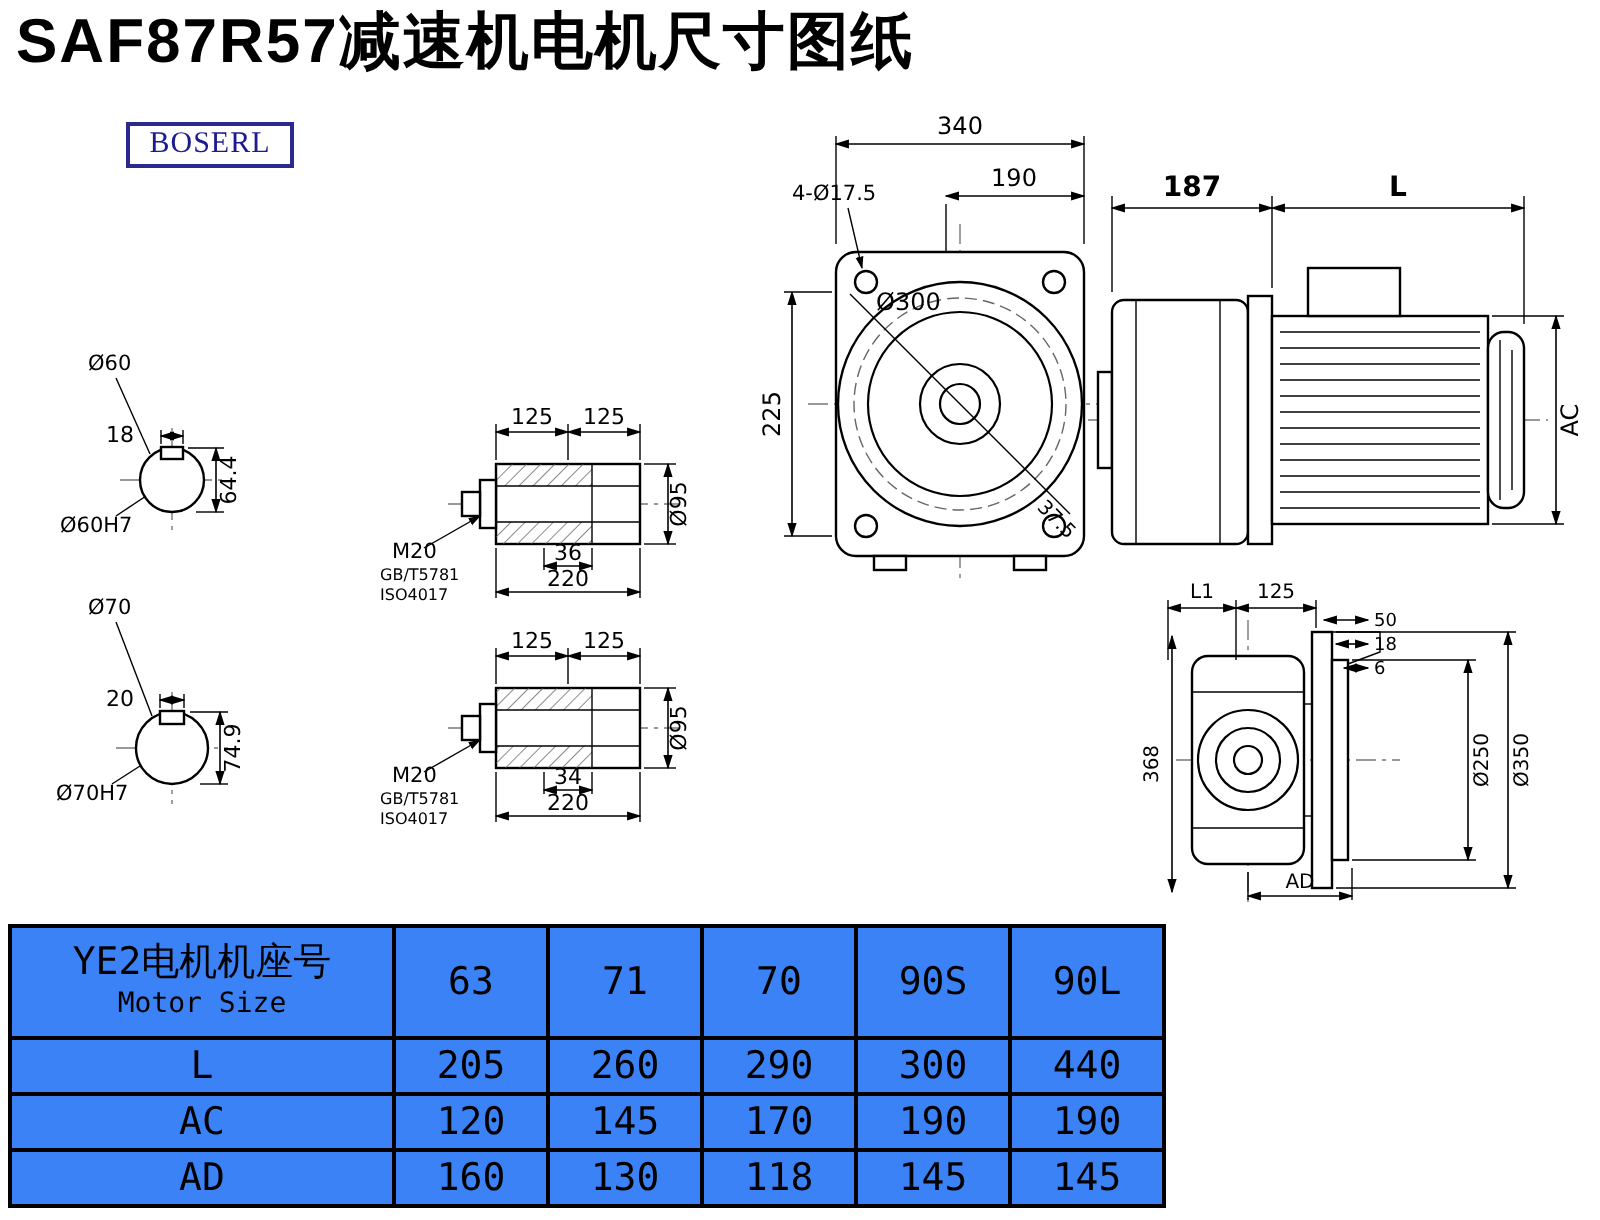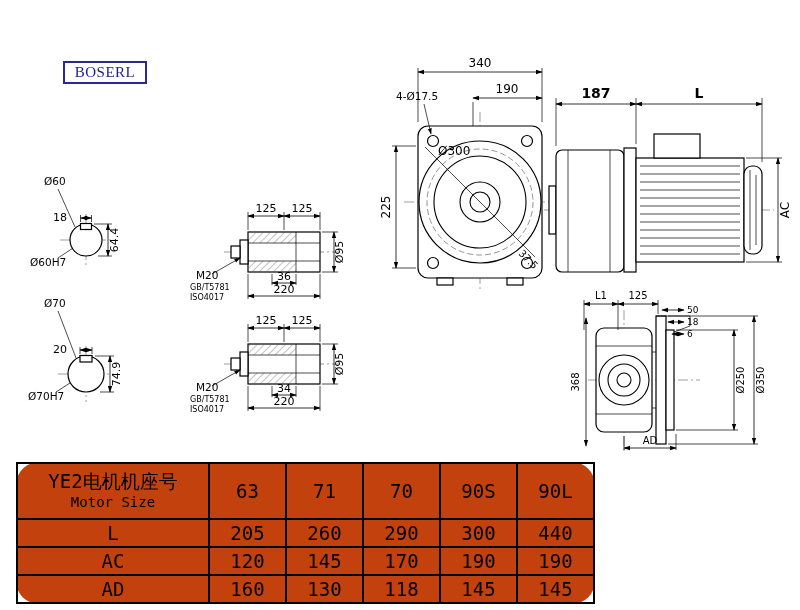--- a/index.html
+++ b/index.html
@@ -14,32 +14,33 @@
   .dim { font-size:11px; text-anchor:middle; }
   .sm  { font-size:9px;  text-anchor:start; }
   .xs  { font-size:8px;  text-anchor:start; }
   .lbl { font-size:10.5px; text-anchor:start; }
   .big { font-size:14px; font-weight:bold; text-anchor:middle; }
   .ln   { stroke:#000; stroke-width:1.1; fill:none; }
   .thin { stroke:#000; stroke-width:0.7; fill:none; }
   .part { fill:#fff; stroke:#000; stroke-width:1.2; }
   .cl   { stroke:#777; stroke-width:0.7; stroke-dasharray:10 3 2 3; fill:none; }
   .dl   { stroke:#000; stroke-width:0.8; fill:none; }
-  table.spec { position:absolute; left:16px; top:462px; border-collapse:collapse; table-layout:fixed; background:#c2410c;border-radius:23px; }
+  table.spec { position:absolute; left:4px; top:462px; border-collapse:collapse; table-layout:fixed; background:#3b82f6; }
   table.spec td { border:2px solid #000; text-align:center; vertical-align:middle; height:28px;
                   font-family:"DejaVu Sans Mono", monospace; font-size:19px; }
   table.spec tr.hrow td { height:56px; }
   td.hdr { font-family:"Liberation Sans", sans-serif; font-size:20px; line-height:1.25; }
   td.hdr .en { font-family:"DejaVu Sans Mono", monospace; font-size:14px; }
 </style>
 </head>
 <body>
 
 <div class="page">
 
+  <h1 class="title">SAF87R57减速机电机尺寸图纸</h1>
 
   <div class="logo">
     <span>BOSERL</span>
   </div>
 
   <svg class="draw" viewBox="0 50 800 406">
     <defs>
       <marker id="ar" viewBox="0 0 10 10" refX="9" refY="5" markerWidth="9" markerHeight="9" orient="auto-start-reverse">
         <path d="M0,1.8 L10,5 L0,8.2 Z" fill="#000"></path>
       </marker>

